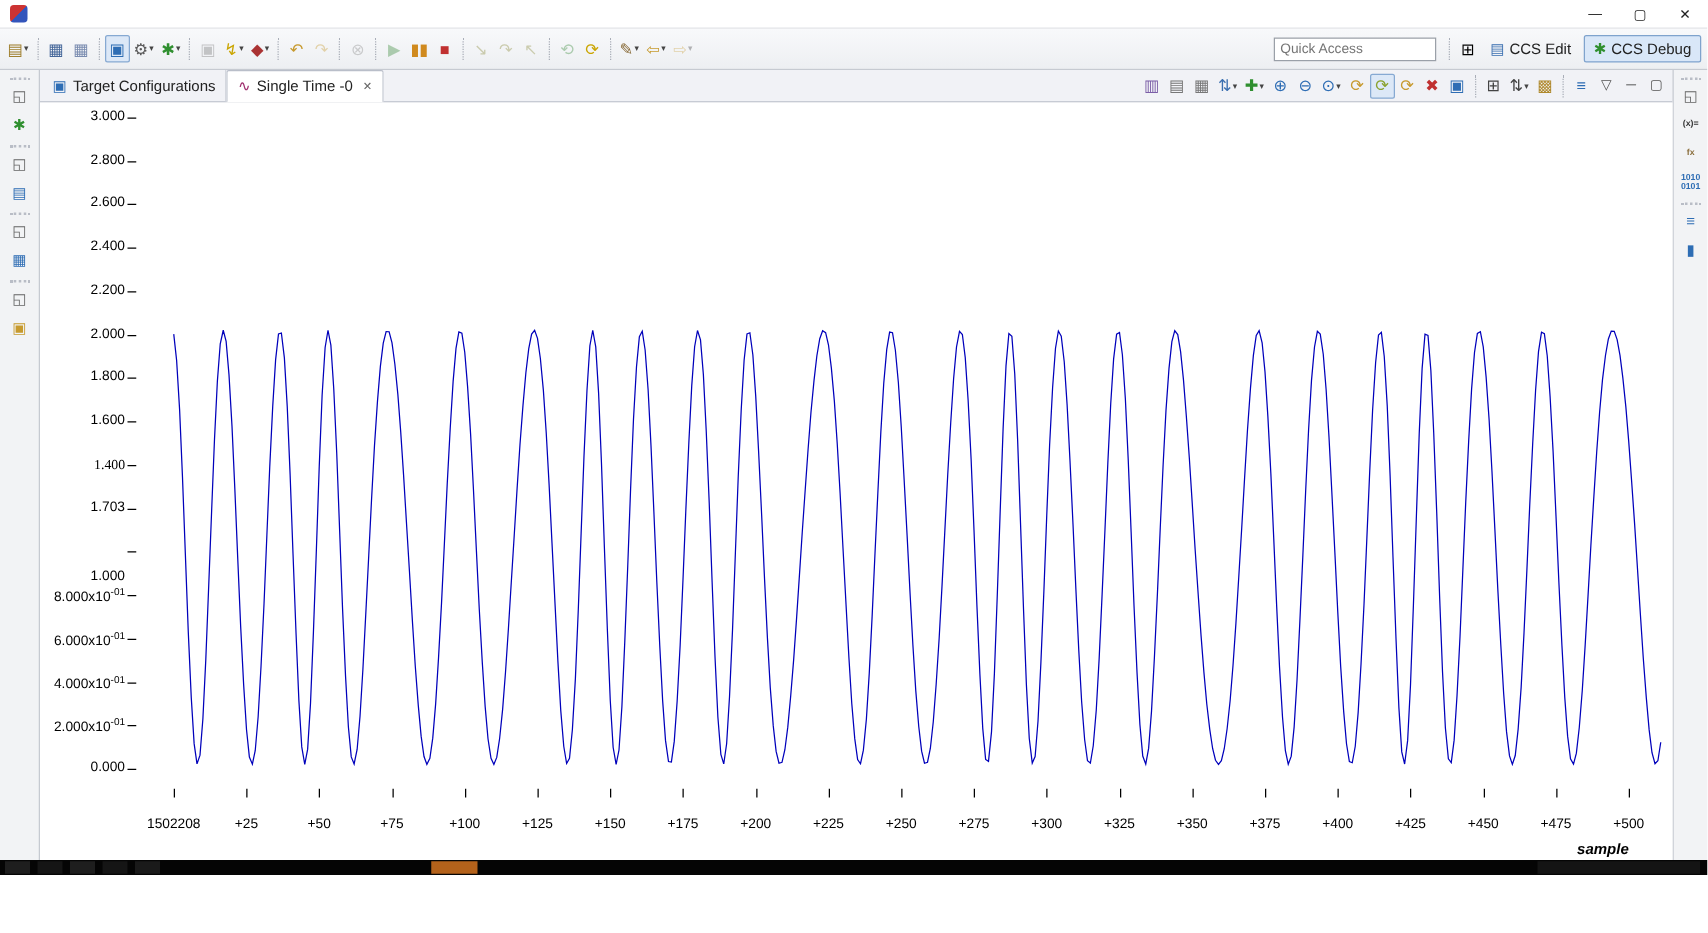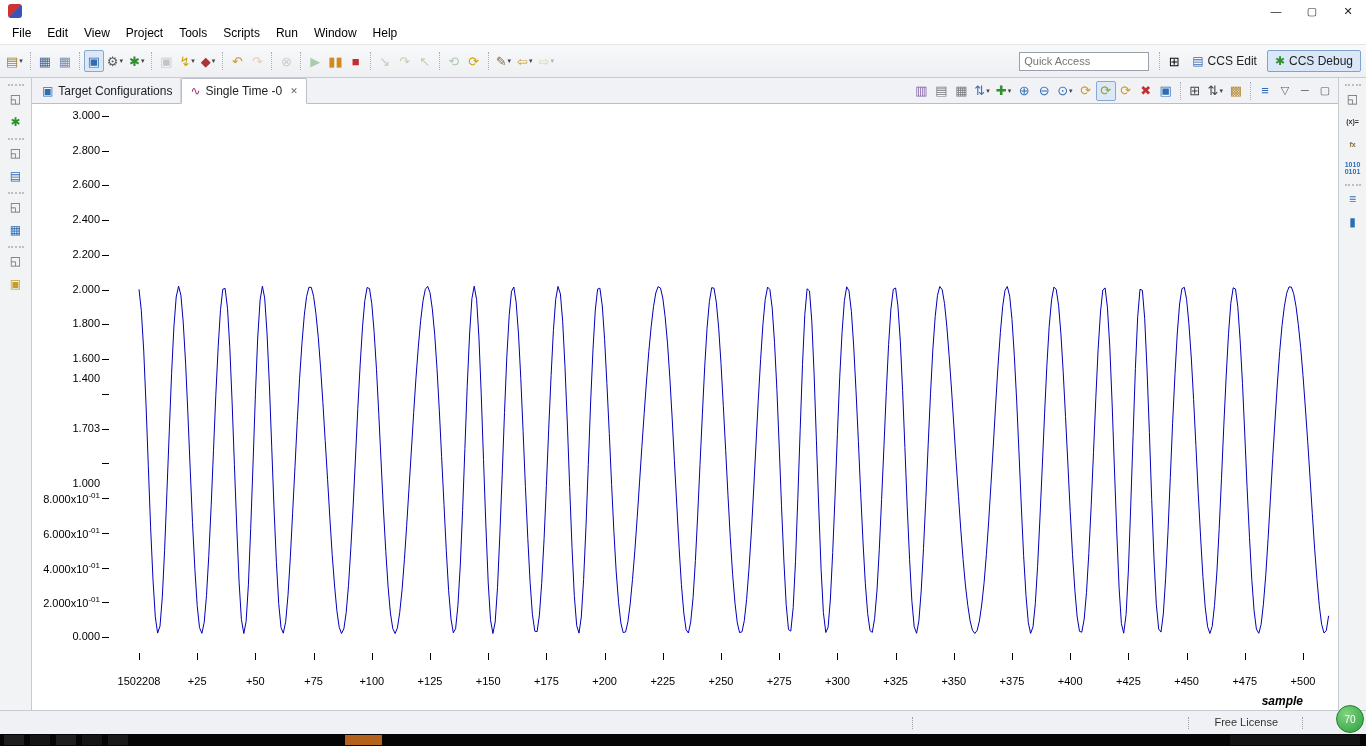--- a/index.html
+++ b/index.html
@@ -92,31 +92,20 @@
 
   <div class="titlebar">
     <div class="app-icon"></div>
     <div class="win-controls">
       <div class="winbtn">—</div>
       <div class="winbtn">▢</div>
       <div class="winbtn">✕</div>
     </div>
   </div>
 
-  <div class="menubar">
-      <div class="menu-item">File</div>
-      <div class="menu-item">Edit</div>
-      <div class="menu-item">View</div>
-      <div class="menu-item">Project</div>
-      <div class="menu-item">Tools</div>
-      <div class="menu-item">Scripts</div>
-      <div class="menu-item">Run</div>
-      <div class="menu-item">Window</div>
-      <div class="menu-item">Help</div>
-    </div>
 
   <div class="toolbar">
     <div class="ticons">
         <div class="tbtn">
           <div class="glyph" style="color: rgb(160, 128, 48);">▤</div>
           <div class="caret">▾</div>
         </div>
         <div class="tsep"></div>
         <div class="tbtn">
           <div class="glyph" style="color: rgb(69, 103, 154);">▦</div>
@@ -345,21 +334,21 @@
           <div class="ylab" style="top: 109.2px;">2.400</div>
           <div class="ytickmark" style="left: 70px; top: 116.2px;"></div>
           <div class="ylab" style="top: 143.933px;">2.200</div>
           <div class="ytickmark" style="left: 70px; top: 150.933px;"></div>
           <div class="ylab" style="top: 178.667px;">2.000</div>
           <div class="ytickmark" style="left: 70px; top: 185.667px;"></div>
           <div class="ylab" style="top: 213.4px;">1.800</div>
           <div class="ytickmark" style="left: 70px; top: 220.4px;"></div>
           <div class="ylab" style="top: 248.133px; text-align: right;">1.600</div>
           <div class="ytickmark" style="left: 70px; top: 255.133px;"></div>
-          <div class="ylab" style="top: 268px;">1.400</div>
+          <div class="ylab" style="top: 284px; font-family: Liberation Serif, serif;">1.400</div>
           <div class="ytickmark" style="left: 70px; top: 289.867px;"></div>
           <div class="ylab" style="top: 317.6px;">1.703</div>
           <div class="ytickmark" style="left: 70px; top: 324.6px;"></div>
           <div class="ylab" style="top: 373px; text-align: right;">1.000</div>
           <div class="ytickmark" style="left: 70px; top: 359.333px;"></div>
           <div class="ylab" style="top: 387.067px;">8.000x10<sup>-01</sup></div>
           <div class="ytickmark" style="left: 70px; top: 394.067px;"></div>
           <div class="ylab" style="top: 421.8px;">6.000x10<sup>-01</sup></div>
           <div class="ytickmark" style="left: 70px; top: 428.8px;"></div>
           <div class="ylab" style="top: 456.533px;">4.000x10<sup>-01</sup></div>
@@ -435,27 +424,20 @@
         <div class="grip"></div>
         <div class="sicon">
           <div class="glyph" style="color: rgb(46, 109, 180);">≡</div>
         </div>
         <div class="sicon">
           <div class="glyph" style="color: rgb(46, 109, 180);">▮</div>
         </div>
       </div>
   </div>
 
-  <div class="statusbar">
-    <div class="sgrip" style="left:912px"></div>
-    <div class="sgrip" style="left:1188px"></div>
-    <div class="sgrip" style="left:1302px"></div>
-    <div class="license">Free License</div>
-    <div class="badge">70</div>
-  </div>
 
   <div class="taskbar">
       <div class="titem" style="left: 4px; width: 20px; background: rgb(30, 30, 30);"></div>
       <div class="titem" style="left: 30px; width: 20px; background: rgb(21, 21, 21);"></div>
       <div class="titem" style="left: 56px; width: 20px; background: rgb(30, 30, 30);"></div>
       <div class="titem" style="left: 82px; width: 20px; background: rgb(21, 21, 21);"></div>
       <div class="titem" style="left: 108px; width: 20px; background: rgb(26, 26, 26);"></div>
       <div class="titem" style="left: 345px; width: 37px; background: rgb(180, 98, 27);"></div>
       <div class="titem" style="left: 1230px; width: 130px; background: rgb(20, 20, 20);"></div>
     </div>

